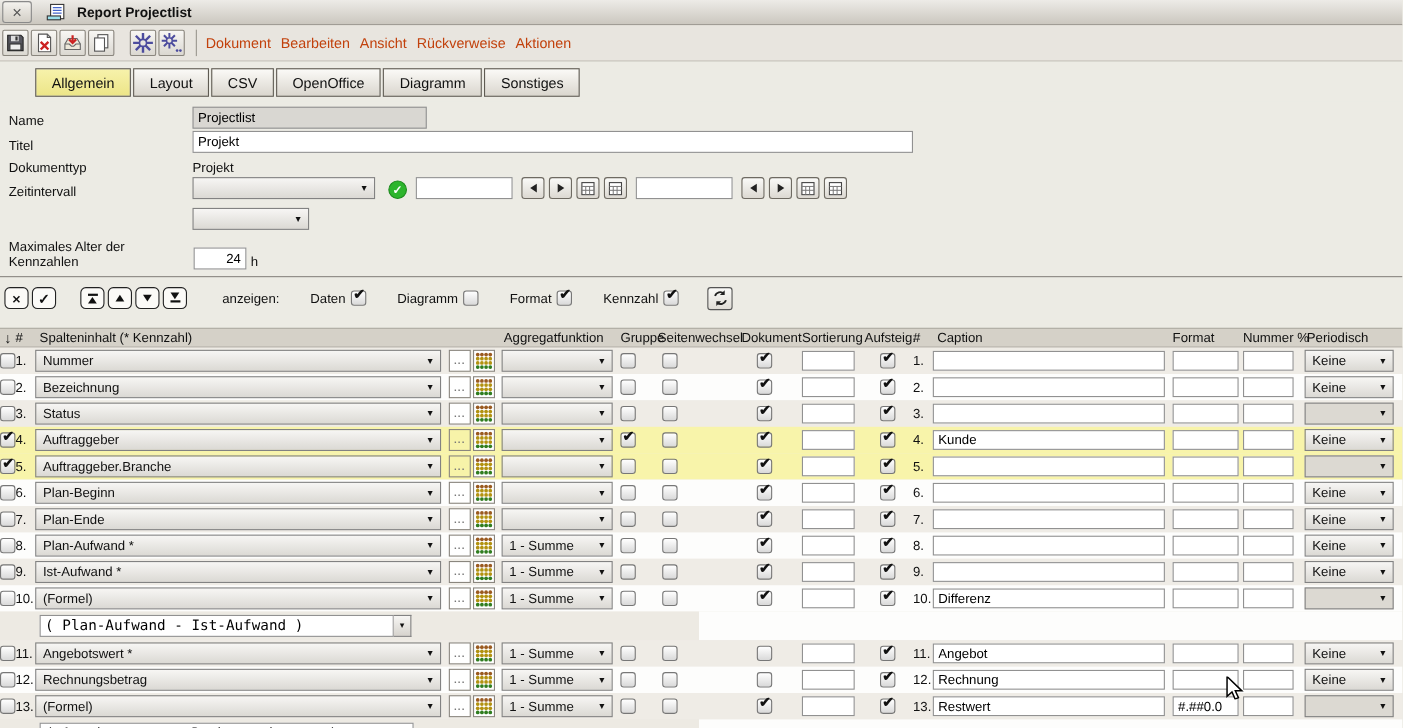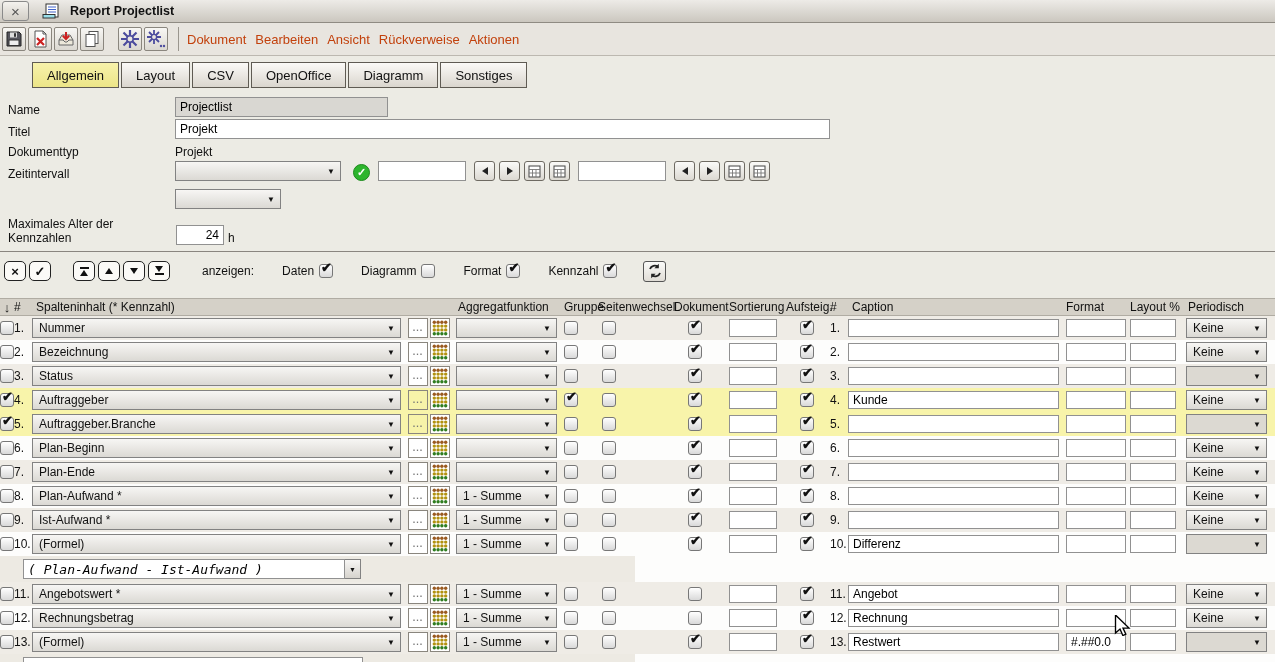--- a/index.html
+++ b/index.html
@@ -71,21 +71,21 @@
   .dotbtn { width:20px; height:20px; border:1px solid #8a867e; background:#fff; display:flex; align-items:center; justify-content:center; font-size:9px; letter-spacing:1px; color:#777; font-weight:bold; }
   .trow.hl .dotbtn { background:#f7f3a9; }
   .gridbtn { width:20px; height:20px; border:1px solid #8a867e; background:#fff; display:flex; align-items:center; justify-content:center; }
   .sort-inp { width:48px; height:18px; }
   .cap-inp { width:211px; height:18px; }
   .fmt-inp { width:60px; height:18px; }
   .br-inp { width:46px; height:18px; }
   .frow { height:26px; display:flex; align-items:center; background:linear-gradient(90deg,#edeae3 0 635px,#fdfdfc 635px); }
   .frow.last { height:30px; align-items:flex-start; padding-top:3px; }
   .mono { font-family:"DejaVu Sans Mono", monospace; font-size:13px; }
-  .formula-inp { margin-left:23px; height:20px;font-style:italic; }
+  .formula-inp { margin-left:36px; height:20px; }
   .combo-btn { width:16px; height:20px; border:1px solid #828282; border-left:none; background:linear-gradient(#f7f6f4,#d6d3cd); display:flex; align-items:center; justify-content:center; font-size:7px; }
   .hdr-arrow { font-weight:bold; font-size:13px; }
 
   .cursor { position:absolute; left:1114px; top:615px; z-index:99; }
 </style>
 </head>
 <body>
 
 <div class="titlebar">
   <div class="close-btn">
@@ -298,21 +298,21 @@
   <div class="cell c-grid"></div>
   <div class="cell c-agg" style="padding-left:4px">Aggregatfunktion</div>
   <div class="cell c-gruppe">Gruppe</div>
   <div class="cell c-sw" style="padding-left:0">Seitenwechsel</div>
   <div class="cell c-sicht" style="padding-left:0">Dokument</div>
   <div class="cell c-sort">Sortierung</div>
   <div class="cell c-auf" style="padding-left:0">Aufsteig.</div>
   <div class="cell c-idx">#</div>
   <div class="cell c-cap" style="padding-left:4px">Caption</div>
   <div class="cell c-fmt">Format</div>
-  <div class="cell c-br">Layout %</div>
+  <div class="cell c-br">Nummer %</div>
   <div class="cell c-per" style="padding-left:2px">Periodisch</div>
 </div>
 
 <div>
     <div class="trow g">
       <div class="cell c-sel">
         <span class="cb"></span>
       </div>
       <div class="cell c-num">1.</div>
       <div class="cell c-content">

